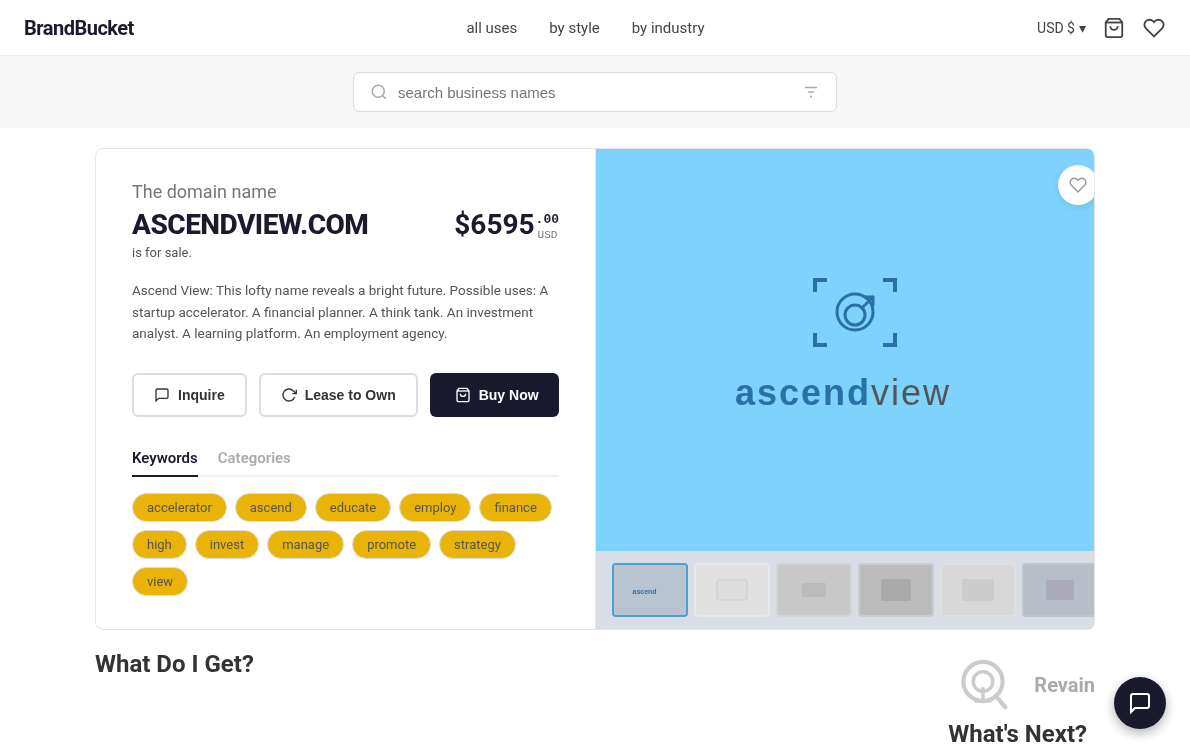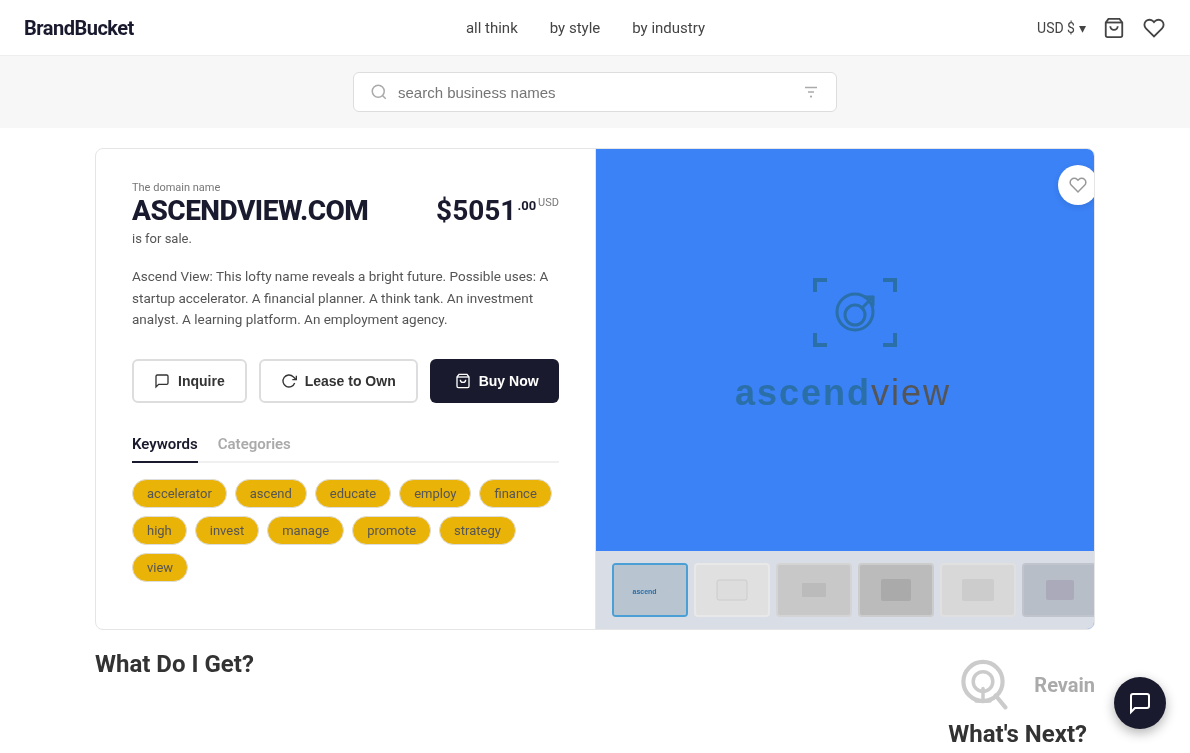--- a/index.html
+++ b/index.html
@@ -103,22 +103,23 @@
       background: #fff;
     }
 
     
     .left-panel {
       flex: 0 0 500px;
       padding: 32px 36px;
       border-right: 1px solid #e5e5e5;
     }
     .domain-label {
-      font-size: 11px;
+      font-size: 18px;
       color: #777;
+      margin-bottom: 6px;
     }
     .domain-price-row {
       display: flex;
       align-items: flex-end;
       justify-content: space-between;
       margin-bottom: 4px;
     }
     .domain-name {
       font-size: 28px;
       font-weight: 800;
@@ -221,21 +222,21 @@
       border-radius: 20px;
       font-size: 13px;
       color: #555;
       cursor: pointer;
       background: #eab308;
     }
 
     
     .right-panel {
       flex: 1;
-      background: #3b82f6;
+      background: #7dd3fc;
       position: relative;
       display: flex;
       flex-direction: column;
       align-items: center;
       justify-content: center;
       min-height: 480px;
     }
     .right-panel-favorite {
       position: absolute;
       top: 16px;
@@ -331,21 +332,21 @@
       font-size: 10px;
       color: #999;
     }
   </style>
 </head>
 <body>
 
 <div class="header">
   <div class="logo">BrandBucket</div>
   <nav class="nav">
-    <a class="nav-item">all think</a>
+    <a class="nav-item">all uses</a>
     <a class="nav-item">by style</a>
     <a class="nav-item">by industry</a>
   </nav>
   <div class="header-right">
     <div class="currency-selector">
       <span>USD $</span>
       <span>▾</span>
     </div>
     <div class="header-icon">
       <svg width="22" height="22" viewBox="0 0 24 24" fill="none" stroke="#444" stroke-width="2">
@@ -381,22 +382,22 @@
   </div>
 </div>
 
 <div class="main-card">
 
   <div class="left-panel">
     <div class="domain-label">The domain name</div>
     <div class="domain-price-row">
       <div class="domain-name">ASCENDVIEW.COM</div>
       <div class="price-block">
-        <span class="price-main">$5051</span>
-        <div style="display:flex;flex-direction:row;margin-left:1px;">
+        <span class="price-main">$6595</span>
+        <div style="display:flex;flex-direction:column;margin-left:1px;font-family:Liberation Mono, monospace;">
           <span class="price-decimal">.00</span>
           <span class="price-currency">USD</span>
         </div>
       </div>
     </div>
     <div class="for-sale">is for sale.</div>
     <div class="description">Ascend View: This lofty name reveals a bright future. Possible uses: A startup accelerator. A financial planner. A think tank. An investment analyst. A learning platform. An employment agency.</div>
 
     <div class="action-buttons">
       <button class="btn btn-outline">

